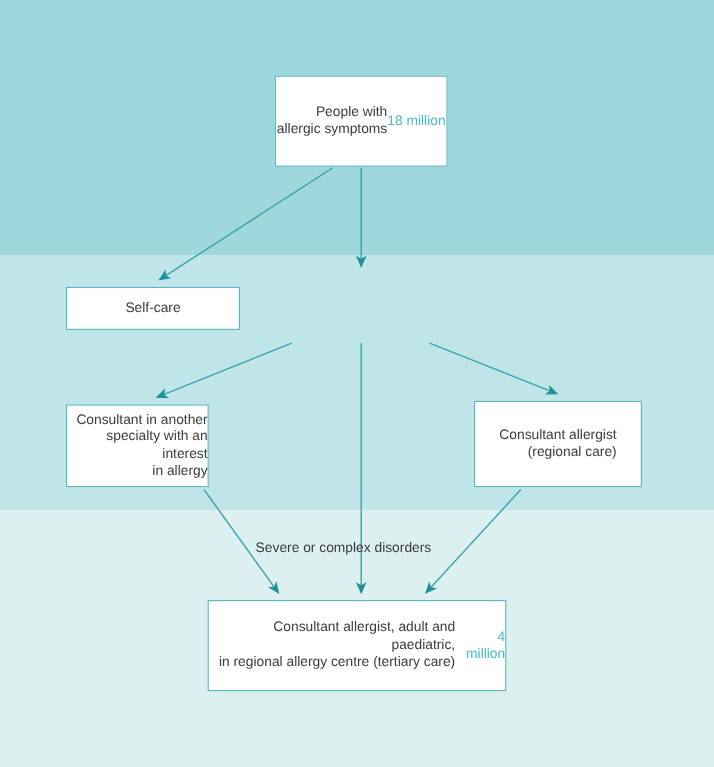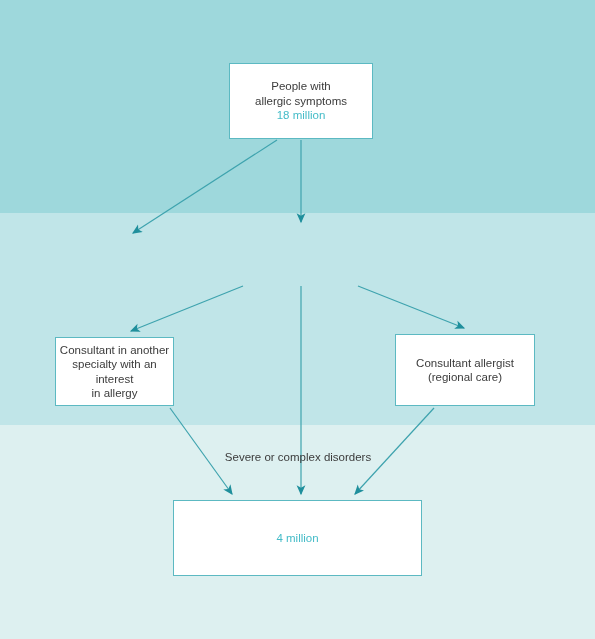--- a/index.html
+++ b/index.html
@@ -30,24 +30,24 @@
     width: 595px;
     height: 639px;
   }
 
   .node {
     position: absolute;
     background: #ffffff;
     border: 1px solid #5cb9c2;
     box-sizing: border-box;
     display: flex;
-    flex-direction: column;
+    flex-direction: row;
     align-items: center;
     justify-content: center;
-    text-align: center;
+    text-align: right;
     color: #3b3b3b;
     font-size: 11.5px;
     line-height: 14.5px;
   }
   .node .title { white-space: pre-line; }
   .node .value {
     color: #45bcc8;
     margin-top: 0;
   }
 
@@ -56,21 +56,20 @@
   #node-gp        { left: 229px; top: 228px; width: 144px; height: 57px; }
   #node-other     { left: 55px;  top: 337px; width: 119px; height: 69px; }
   #node-secondary { left: 395px; top: 334px; width: 140px; height: 72px; }
   #node-tertiary  { left: 173px; top: 500px; width: 249px; height: 76px; }
 
   #label-severe {
     position: absolute;
     left: 213px;
     top: 450px;
     width: 170px;
-    text-align: center;
     color: #3b3b3b;
     font-size: 11.5px;
     line-height: 14px;
     background: transparent;
   }
 </style>
 </head>
 <body>
 
 <div id="diagram">
@@ -96,32 +95,37 @@
       <line x1="434" y1="408" x2="355" y2="494"></line>
     </g>
   </svg>
 
   <div class="node" id="node-people">
     <span class="title">People with
 allergic symptoms</span>
     <span class="value">18 million</span>
   </div>
 
+  <div class="node" id="node-selfcare">
+    <span class="title">Self-care</span>
+  </div>
 
 
   <div class="node" id="node-other">
     <span class="title">Consultant in another
 specialty with an interest
 in allergy</span>
   </div>
 
   <div class="node" id="node-secondary">
     <span class="title">Consultant allergist
 (regional care)</span>
   </div>
 
   <div class="node" id="node-tertiary">
+    <span class="title">Consultant allergist, adult and paediatric,
+in regional allergy centre (tertiary care)</span>
     <span class="value">4 million</span>
   </div>
 
   <div id="label-severe">Severe or complex disorders</div>
 
 </div>
 
 </body></html>

